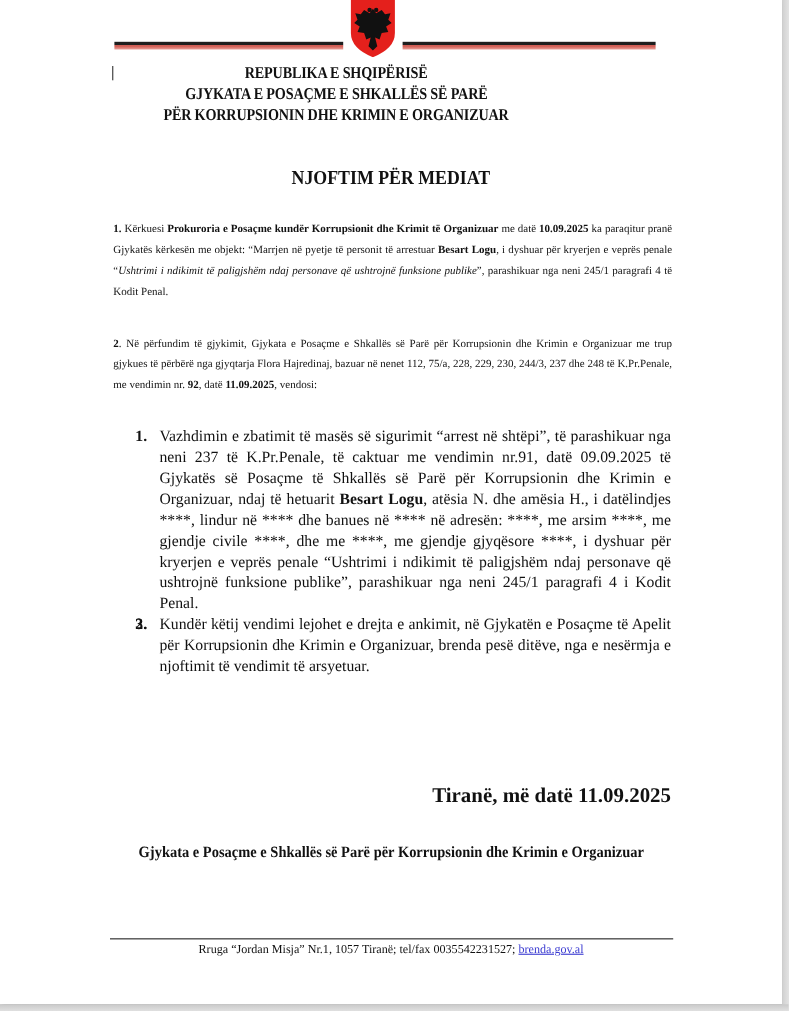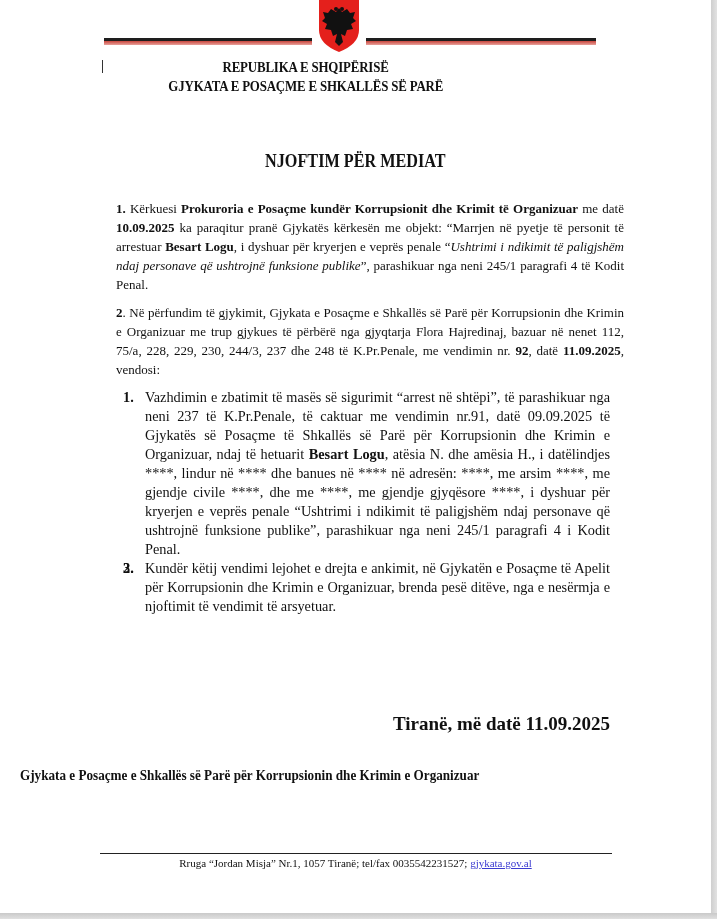--- a/index.html
+++ b/index.html
@@ -36,33 +36,33 @@
     font-weight:bold; font-size:15px; line-height:19px; letter-spacing:-0.2px;
   }
   .hdr span { display:inline-block; transform:scaleX(0.86); transform-origin:center; }
   .title {
     position:absolute; left:0; width:711px; text-align:center; top:151px;
     font-weight:bold; font-size:18px;
   }
   .title span { display:inline-block; transform:scaleX(0.9); }
 
   .para {
-    position:absolute; left:116px; width:508px;
-    font-size:13px; line-height:19px; text-align:justify;
+    position:absolute; left:103px; width:508px;
+    font-size:10px; line-height:19px; text-align:justify;
   }
   .para b { font-weight:bold; }
   .list { position:absolute; left:102px; width:508px; font-size:14.3px; line-height:19px; }
   .li { position:relative; padding-left:43px; text-align:justify; }
   .li .num { position:absolute; left:21px; top:0; font-weight:bold; }
 
   .place-date {
     position:absolute; top:713px; right:101px; font-weight:bold; font-size:19px;
   }
   .court-sign {
-    position:absolute; top:767px; left:0; width:711px; text-align:left;
+    position:absolute; top:767px; left:0; width:711px; text-align:center;
     font-weight:bold; font-size:14.3px;
   }
   .court-sign span { display:inline-block; transform:scaleX(0.92); }
   .footer-rule { position:absolute; left:100px; top:853px; width:512px; height:1px; background:#222; }
   .footer {
     position:absolute; left:0; top:856px; width:711px; text-align:center; font-size:11px; line-height:14px;
   }
   .footer a { color:#3b3bd1; text-decoration:underline; }
 </style>
 </head>
@@ -83,20 +83,21 @@
     <path d="M6 0 H46 V30 Q46 44 26 52 Q6 44 6 30 Z" fill="#e4201c"></path>
     <path d="M26 8 L23 12 L18 9 L15 13 L10 12 L12 18 L9 21 L14 24 L12 29 L18 30 L20 36 L24 34 L22 42 L26 46 L30 42 L28 34 L32 36 L34 30 L40 29 L38 24 L43 21 L40 18 L42 12 L37 13 L34 9 L29 12 Z" fill="#111"></path>
     <circle cx="23" cy="9" r="2" fill="#111"></circle>
     <circle cx="29" cy="9" r="2" fill="#111"></circle>
   </svg>
 
   <div class="cursor"></div>
 
   <div class="hdr" style="top:58px;"><span>REPUBLIKA E SHQIPËRISË</span></div>
   <div class="hdr" style="top:77px;"><span>GJYKATA E POSAÇME E SHKALLËS SË PARË</span></div>
+  <div class="hdr" style="top:96px;"><span>PËR KORRUPSIONIN DHE KRIMIN E ORGANIZUAR</span></div>
 
   <div class="title"><span>NJOFTIM PËR MEDIAT</span></div>
 
   <div class="para" style="top:199px;">
     <b>1.</b><span> Kërkuesi </span><b>Prokuroria e Posaçme kundër Korrupsionit dhe Krimit të Organizuar</b><span> me datë </span><b>10.09.2025</b><span> ka paraqitur pranë Gjykatës kërkesën me objekt: “Marrjen në pyetje të personit të arrestuar </span><b>Besart Logu</b><span>, i dyshuar për kryerjen e veprës penale “</span><i>Ushtrimi i ndikimit të paligjshëm ndaj personave që ushtrojnë funksione publike</i><span>”, parashikuar nga neni 245/1 paragrafi 4 të Kodit Penal.</span>
   </div>
 
   <div class="para" style="top:303px;">
     <b>2</b><span>. Në përfundim të gjykimit, Gjykata e Posaçme e Shkallës së Parë për Korrupsionin dhe Krimin e Organizuar me trup gjykues të përbërë nga gjyqtarja Flora Hajredinaj, bazuar në nenet 112, 75/a, 228, 229, 230, 244/3, 237 dhe 248 të K.Pr.Penale, me vendimin nr. </span><b>92</b><span>, datë </span><b>11.09.2025</b><span>, vendosi:</span>
   </div>
@@ -112,18 +113,18 @@
       <span class="num">3.</span><span>Kundër këtij vendimi lejohet e drejta e ankimit, në Gjykatën e Posaçme të Apelit për Korrupsionin dhe Krimin e Organizuar, brenda pesë ditëve, nga e nesërmja e njoftimit të vendimit të arsyetuar.</span>
     </div>
   </div>
 
   <div class="place-date">Tiranë, më datë 11.09.2025</div>
 
   <div class="court-sign"><span>Gjykata e Posaçme e Shkallës së Parë për Korrupsionin dhe Krimin e Organizuar</span></div>
 
   <div class="footer-rule"></div>
   <div class="footer">
-    <span>Rruga “Jordan Misja” Nr.1, 1057 Tiranë; tel/fax 0035542231527; </span><a>gjykata.gov.al</a>
+    <span>Rruga “Jordan Misja” Nr.1, 1057 Tiranë; tel/fax 0035542231527; </span><a>brenda.gov.al</a>
   </div>
 </div>
 
 <div class="scroll-edge"></div>
 <div class="bottom-edge"></div>
 
 </body></html>

